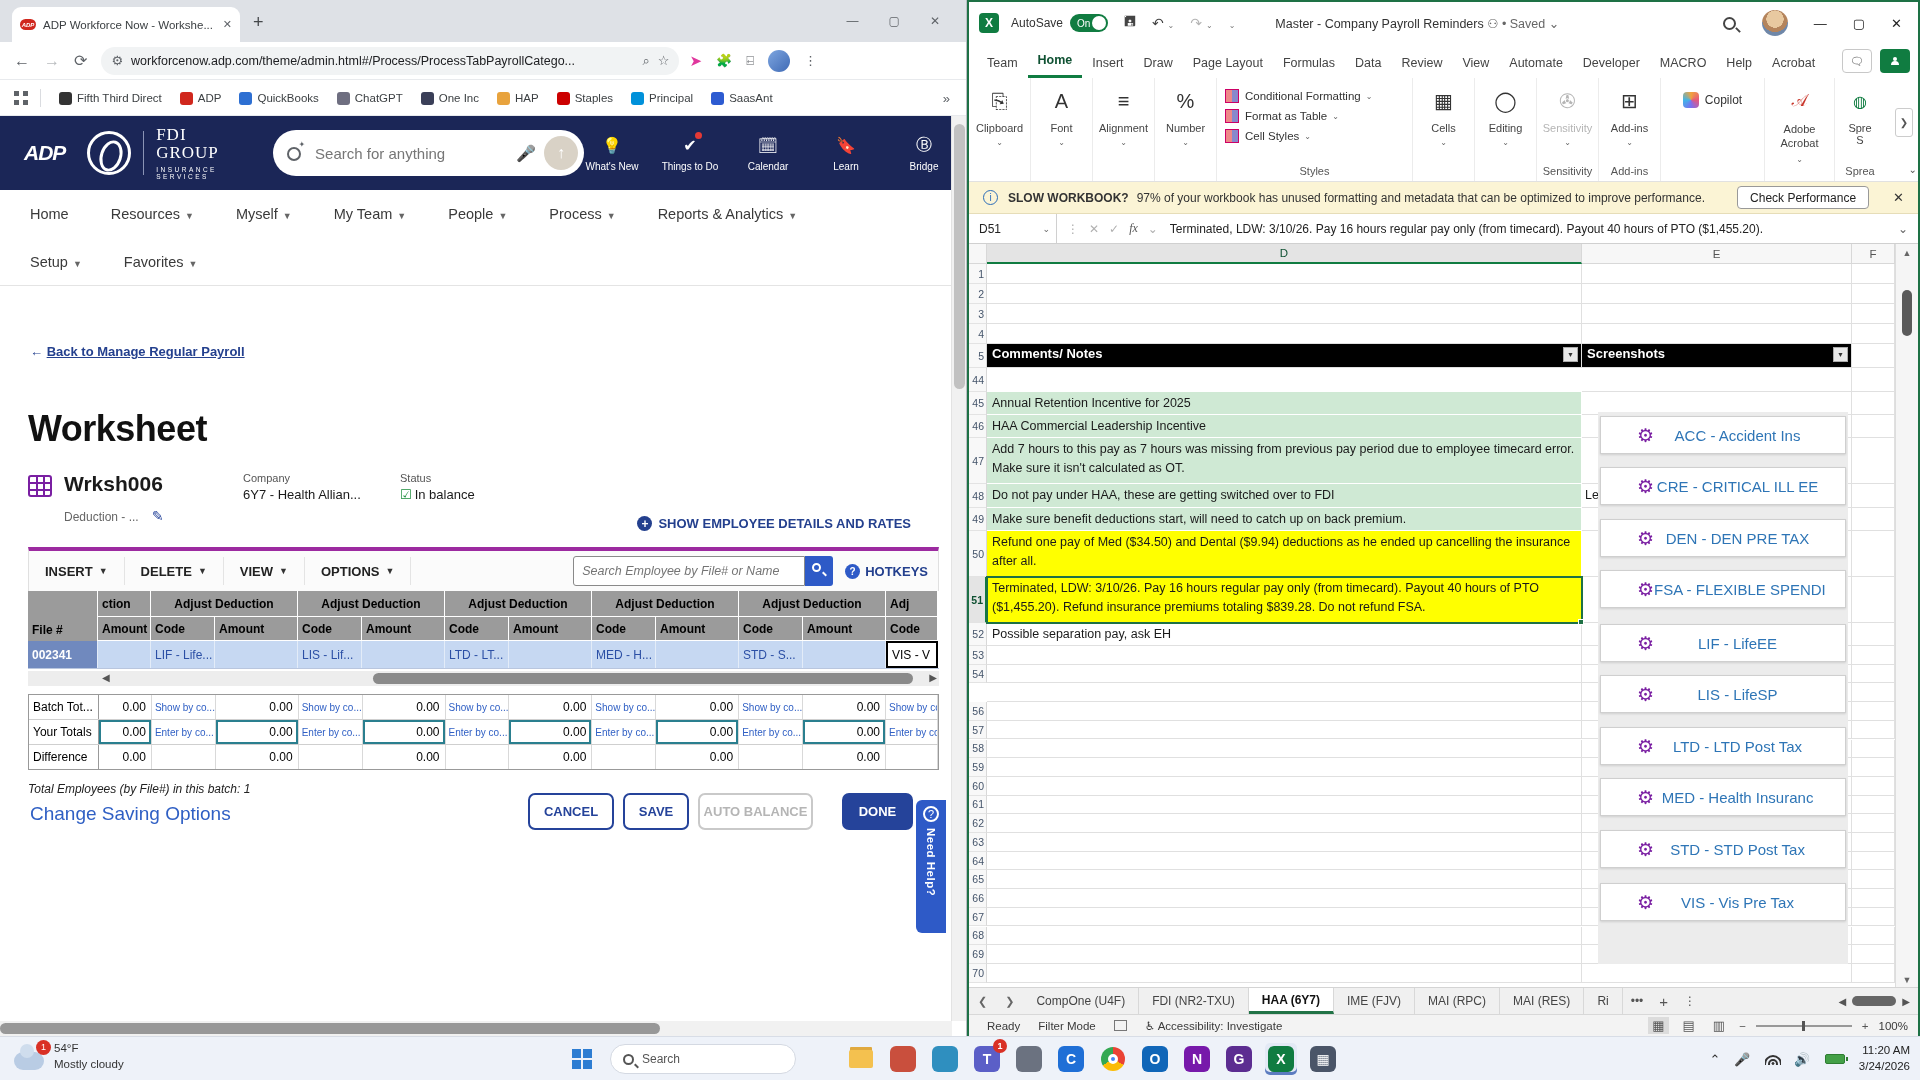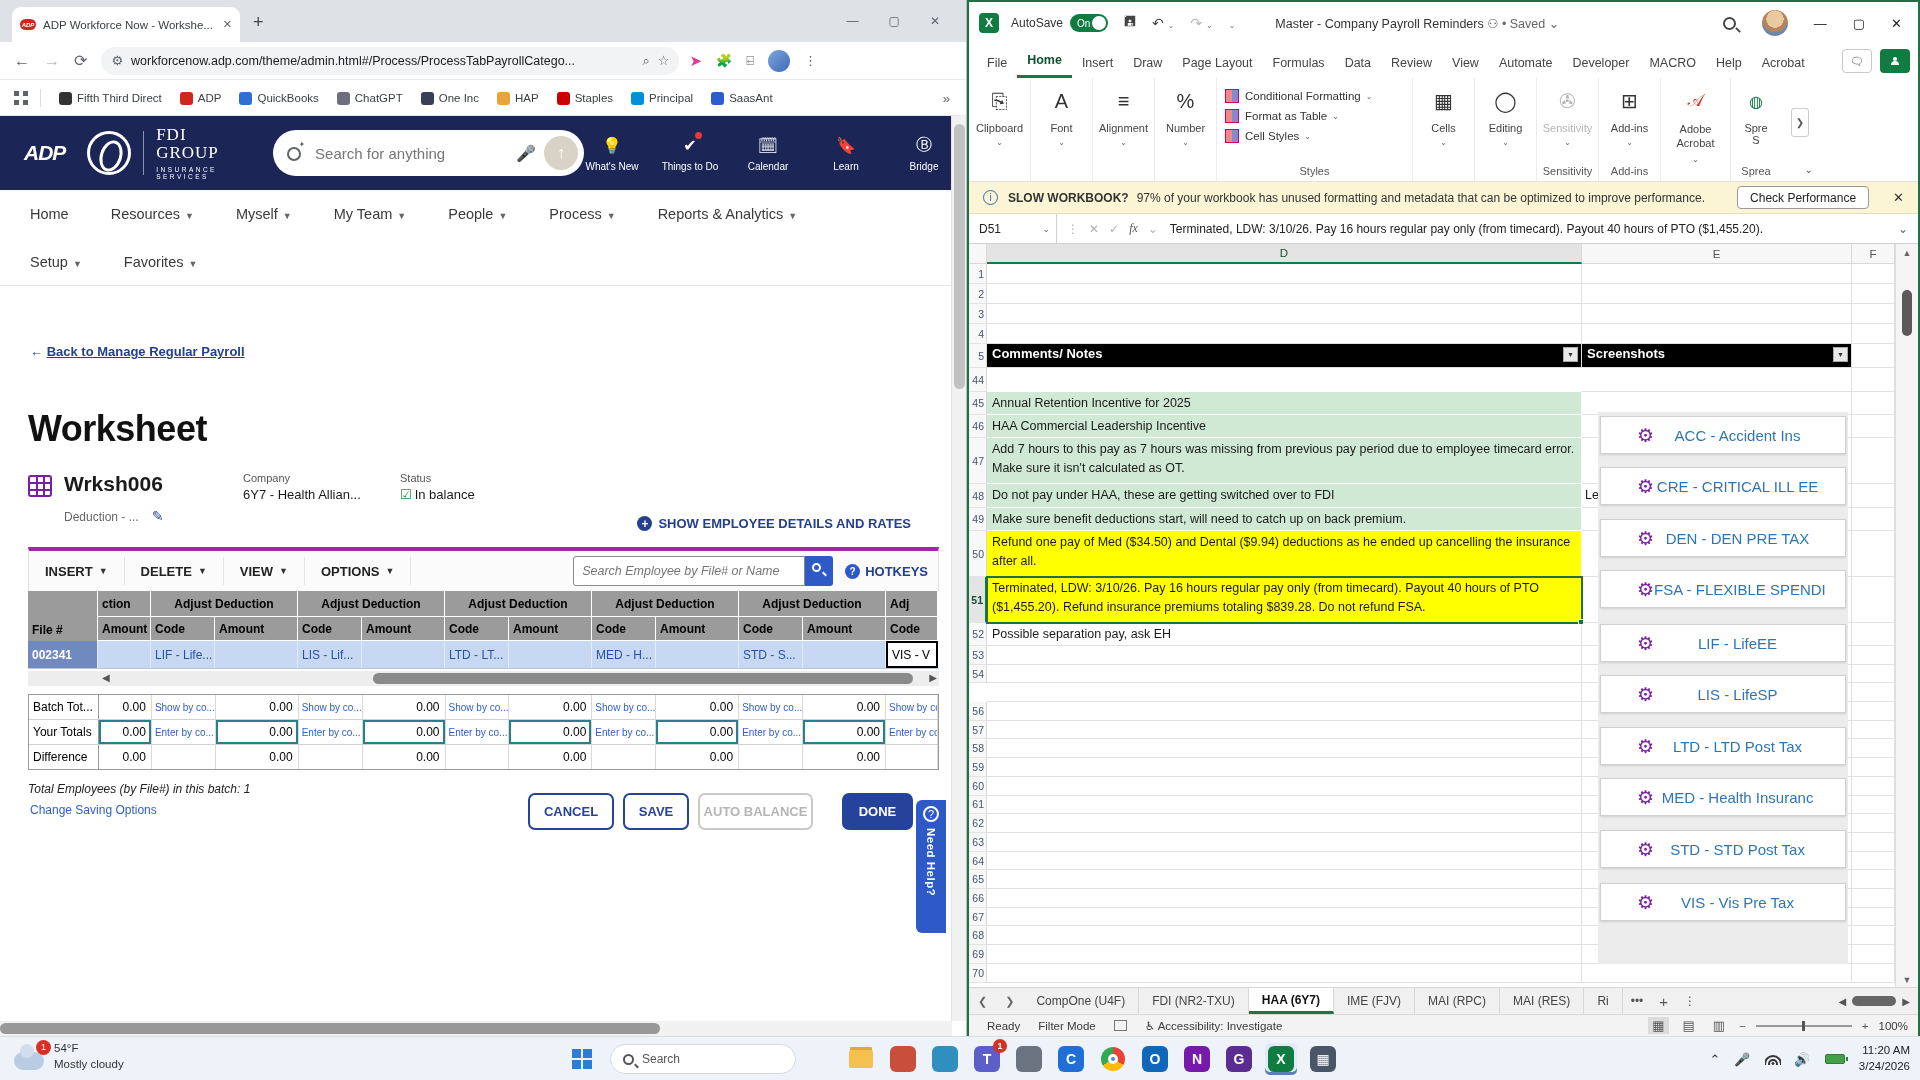--- a/index.html
+++ b/index.html
@@ -108,21 +108,21 @@
   #totals{margin-top:8px;border:1px solid #999;}
   .trow{display:flex;border-bottom:1px solid #cfcfcf;background:#fff;}
   .trow:last-child{border-bottom:none;}
   .tcell{font-size:12px;display:flex;align-items:center;border-right:1px solid #d9d9d9;height:24px;overflow:hidden;white-space:nowrap;}
   .tcell.lab{padding:0 4px;border-right:1px solid #999;}
   .tcell.val{justify-content:flex-end;padding:0 5px;}
   .tcell.link{color:#2f5fc4;font-size:10px;padding:0 3px;}
   .tcell.teal{box-shadow:inset 0 0 0 2px #2a7f8f;}
   #wssummary{font-size:12px;font-style:italic;color:#222;margin-top:12px;}
   #actions{position:absolute;left:28px;top:793px;width:885px;height:40px;}
-  #changesaving{position:absolute;left:2px;top:10px;font-size:12px;color:#2f5fc4;}
+  #changesaving{position:absolute;left:2px;top:10px;font-size:19px;color:#2f5fc4;}
   .btn{position:absolute;top:0;height:37px;border-radius:7px;font-size:13px;font-weight:bold;display:flex;align-items:center;justify-content:center;}
   .btn.outline{border:2px solid #25439a;color:#25439a;background:#fff;}
   .btn.disabled{border:2px solid #c9c9c9;color:#b5b5b5;background:#fff;}
   .btn.fill{background:#25439a;color:#fff;}
   #needhelp{position:absolute;right:20px;top:800px;width:30px;height:133px;background:#2e5ac7;border-radius:6px 0 0 6px;display:flex;flex-direction:column;align-items:center;padding-top:6px;}
   #needhelp .q{width:16px;height:16px;border-radius:50%;border:2px solid #fff;color:#fff;font-size:11px;display:flex;align-items:center;justify-content:center;flex:none;}
   #needhelp .vt{writing-mode:vertical-rl;color:#fff;font-size:11.5px;font-weight:bold;margin-top:6px;letter-spacing:0.5px;}
   #pg-vscroll{position:absolute;right:0;top:116px;width:15px;height:905px;background:#f1f1f1;border-left:1px solid #e3e3e3;}
   #pg-vscroll .thumb{position:absolute;left:2px;top:8px;width:11px;height:265px;background:#c1c1c1;border-radius:6px;}
   #pg-hscroll{position:absolute;left:0;top:1021px;width:952px;height:15px;background:#f1f1f1;}
@@ -557,21 +557,21 @@
       <div class="tb-right">
         <span class="mag2"></span>
         <span class="avatar2"></span>
         <span class="wc2">—</span>
         <span class="wc2">▢</span>
         <span class="wc2">✕</span>
       </div>
     </div>
 
     <div id="xl-ribbontabs">
-        <span class="rtab">File</span>
+        <span class="rtab">Team</span>
         <span class="rtab active">Home</span>
         <span class="rtab">Insert</span>
         <span class="rtab">Draw</span>
         <span class="rtab">Page Layout</span>
         <span class="rtab">Formulas</span>
         <span class="rtab">Data</span>
         <span class="rtab">Review</span>
         <span class="rtab">View</span>
         <span class="rtab">Automate</span>
         <span class="rtab">Developer</span>
@@ -639,20 +639,26 @@
           <div class="rgi grayic">✇</div>
           <div class="rglabel grayic">Sensitivity</div>
           <div class="rgcaret">⌄</div>
           <div class="rgbottom">Sensitivity</div>
         </div>
         <div class="rgroup" style="width:62px;">
           <div class="rgi">⊞</div>
           <div class="rglabel">Add-ins</div>
           <div class="rgcaret">⌄</div>
           <div class="rgbottom">Add-ins</div>
+        </div>
+        <div class="rgroup" style="width:104px;">
+          <div class="copirow">
+            <span class="copic"></span>
+            <span>Copilot</span>
+          </div>
         </div>
         <div class="rgroup" style="width:70px;">
           <div class="rgi" style="color:#c9372c;font-size:17px;">𝒜</div>
           <div class="rglabel" style="text-align:center;white-space:normal;line-height:1.3;">Adobe Acrobat</div>
           <div class="rgcaret">⌄</div>
         </div>
         <div class="rgroup" style="width:50px;border-right:none;">
           <div class="rgi" style="color:#107c41;font-size:16px;">◍</div>
           <div class="rglabel">Spre</div>
           <div class="rglabel" style="margin-top:0;">S</div>

